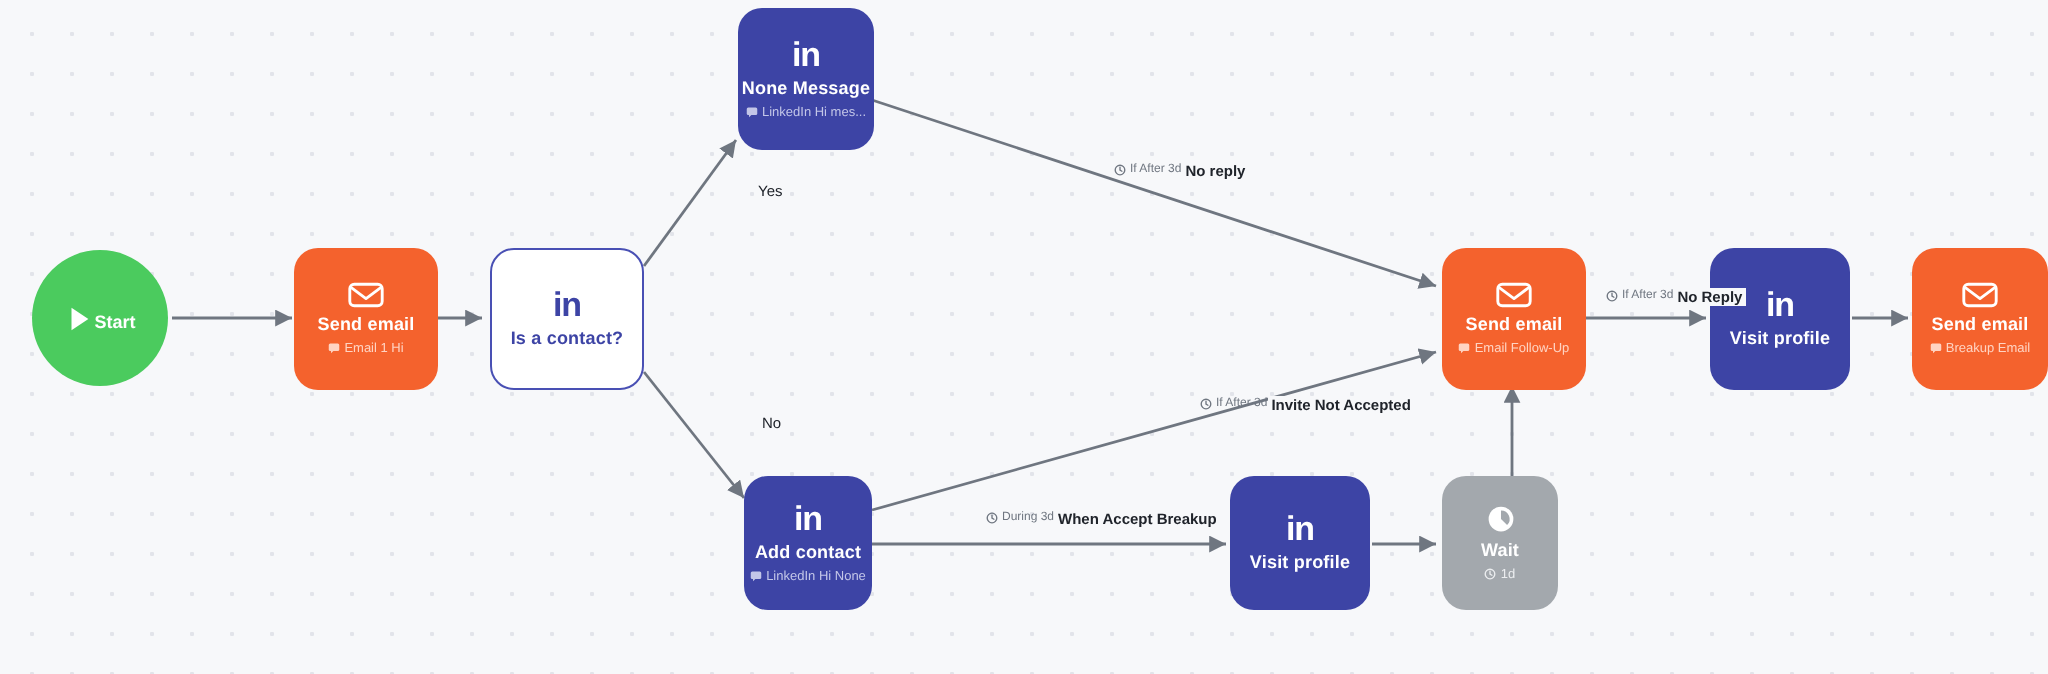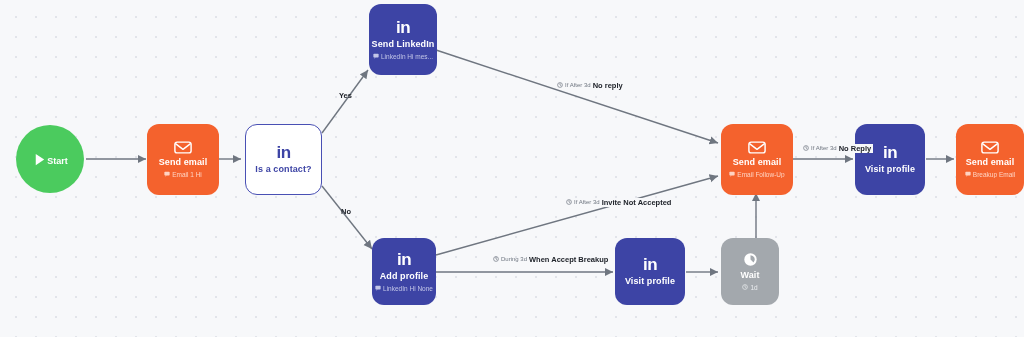--- a/index.html
+++ b/index.html
@@ -132,24 +132,25 @@
     font-weight: bold;
     color: #20242b;
     line-height: 1.2;
     margin-top: 1px;
     background: #f7f8fa;
     padding: 0 2px;
   }
   .branch-label {
     position: absolute;
     font-size: 7.5px;
-    font-weight: bold;
+    font-weight: normal;
     color: #20242b;
     white-space: nowrap;
     pointer-events: none;
+    margin-left: 40px;
   }
 </style>
 </head>
 <body>
 
 <div id="canvas">
 
   <svg id="edge-layer" viewBox="0 0 1024 337">
     <defs>
       <marker id="arw" markerWidth="7" markerHeight="7" refX="6" refY="3" orient="auto">
@@ -206,33 +207,33 @@
     </span>
   </div>
 
   <div class="node white" style="left:245px; top:124px; width:77px; height:71px;">
     <span class="n-icon li-logo on-white">in</span>
     <span class="n-title">Is a contact?</span>
   </div>
 
   <div class="node blue" style="left:369px; top:4px; width:68px; height:71px;">
     <span class="n-icon li-logo on-blue">in</span>
-    <span class="n-title">Send LinkedIn</span>
+    <span class="n-title">None Message</span>
     <span class="n-sub">
       <svg class="tiny-ico" viewBox="0 0 8 8">
         <rect x="0.5" y="1" width="7" height="5" rx="1" fill="#c3c6e8"></rect>
         <path d="M2 6 L2 7.5 L3.6 6 Z" fill="#c3c6e8"></path>
       </svg>
       <span>LinkedIn Hi mes...</span>
     </span>
   </div>
 
   <div class="node blue" style="left:372px; top:238px; width:64px; height:67px;">
     <span class="n-icon li-logo on-blue">in</span>
-    <span class="n-title">Add profile</span>
+    <span class="n-title">Add contact</span>
     <span class="n-sub">
       <svg class="tiny-ico" viewBox="0 0 8 8">
         <rect x="0.5" y="1" width="7" height="5" rx="1" fill="#c3c6e8"></rect>
         <path d="M2 6 L2 7.5 L3.6 6 Z" fill="#c3c6e8"></path>
       </svg>
       <span>LinkedIn Hi None</span>
     </span>
   </div>
 
   <div class="node blue" style="left:615px; top:238px; width:70px; height:67px;">
@@ -304,21 +305,21 @@
     <span class="el-cond">
       <svg class="tiny-ico" viewBox="0 0 8 8">
         <circle cx="4" cy="4" r="3.2" fill="none" stroke="#6f7680" stroke-width="0.9"></circle>
         <path d="M4 2.1 L4 4 L5.3 4.8" fill="none" stroke="#6f7680" stroke-width="0.9" stroke-linecap="round"></path>
       </svg>
       <span>If After 3d</span>
     </span>
     <span class="el-main">No reply</span>
   </div>
 
-  <div class="edge-label" style="left:566px; top:197px;">
+  <div class="edge-label" style="left:600px; top:197px;">
     <span class="el-cond">
       <svg class="tiny-ico" viewBox="0 0 8 8">
         <circle cx="4" cy="4" r="3.2" fill="none" stroke="#6f7680" stroke-width="0.9"></circle>
         <path d="M4 2.1 L4 4 L5.3 4.8" fill="none" stroke="#6f7680" stroke-width="0.9" stroke-linecap="round"></path>
       </svg>
       <span>If After 3d</span>
     </span>
     <span class="el-main">Invite Not Accepted</span>
   </div>
 

